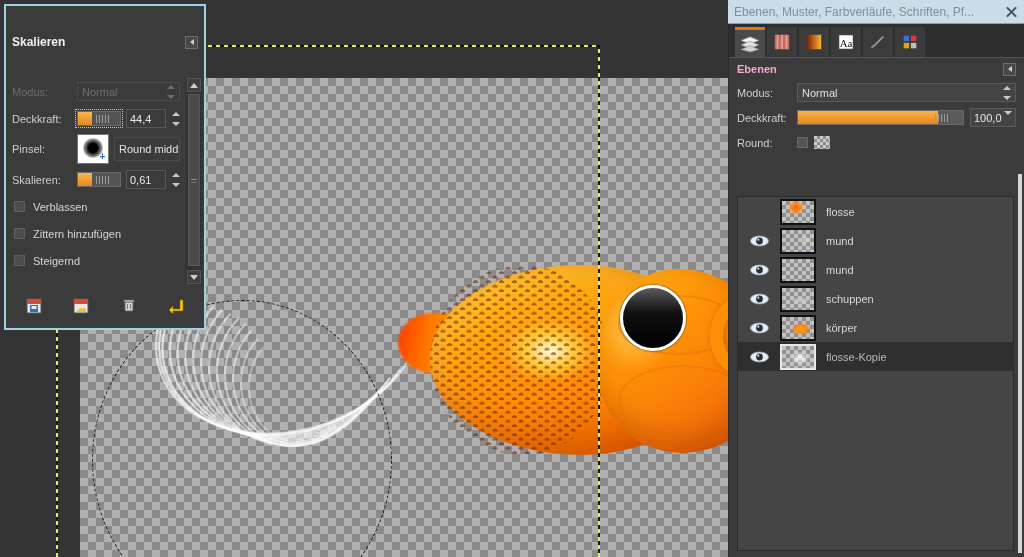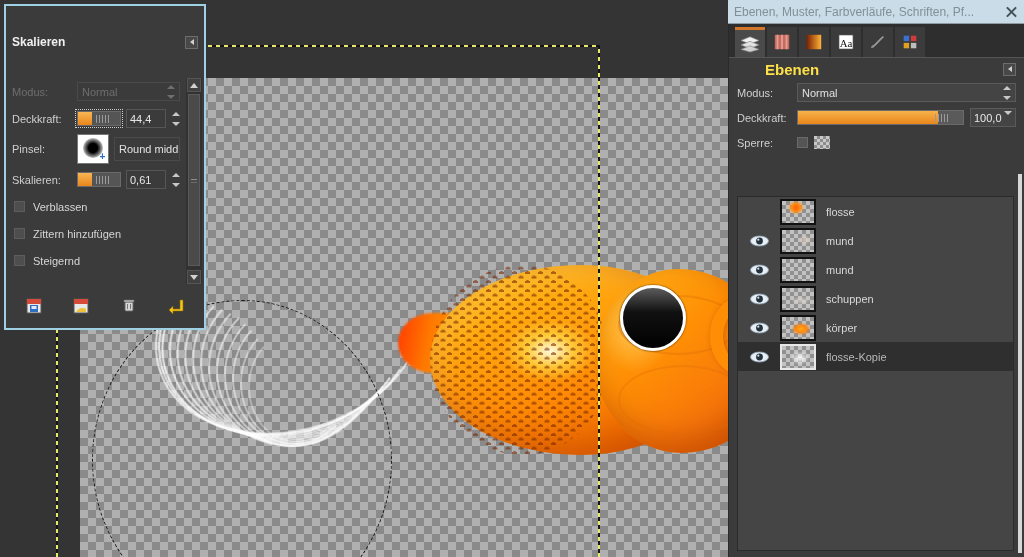--- a/index.html
+++ b/index.html
@@ -124,20 +124,21 @@
     border-top-color: transparent;
     border-right-color: transparent;
     border-radius: 50%;
     filter: blur(.5px);
   }
 
   
   #dock {
     position: absolute; left: 728px; top: 0; width: 296px; height: 557px;
     background: #3b3b3b;
+    text-decoration: underline;
   }
   #dock-titlebar {
     height: 24px; background: #c9dce8;
     display: flex; align-items: center; padding: 0 6px;
     border-bottom: 1px solid #8f9ba3;
   }
   #dock-title {
     flex: 1; color: #828f97; font-size: 12px; overflow: hidden;
     white-space: nowrap;
   }
@@ -164,21 +165,21 @@
     width: 30px; height: 30px; display: flex; align-items: center; justify-content: center;
     background: #3b3b3b; cursor: pointer; position: relative;
   }
   .tab.active { background: #4a4a4a; border-top: 3px solid #d2762a; }
   .tabico { width: 20px; height: 18px; display: block; }
 
   #ebenen-head {
     height: 22px; display: flex; align-items: center; justify-content: space-between;
     padding: 0 8px; background: #3b3b3b;
   }
-  #ebenen-label { font-weight: bold; font-size: 15px; color: #fde047; margin-left: 28px; }
+  #ebenen-label { font-weight: bold; font-size: 11px; color: #f9a8d4; }
   .menu-btn {
     width: 13px; height: 13px; border: 1px solid #6d6d6d; background: #484848;
     display: flex; align-items: center; justify-content: center; cursor: pointer;
   }
   .menu-btn .arrow {
     width: 0; height: 0; border-top: 3px solid transparent; border-bottom: 3px solid transparent;
     border-right: 4px solid #d0d0d0;
   }
 
   .prow { display: flex; align-items: center; height: 25px; padding: 0 8px; gap: 6px; }
@@ -477,21 +478,21 @@
         </div>
         <div class="numbox">
           <span class="nv">100,0</span>
           <span class="spin">
               <i class="down"></i>
             </span>
         </div>
       </div>
 
       <div class="prow">
-        <div class="plabel">Sperre:</div>
+        <div class="plabel">Round:</div>
         <div class="chk"></div>
         <div class="lockalpha"></div>
       </div>
 
       <div id="layerlist">
 
         <div class="lrow">
           <div class="eyecell"></div>
           <div class="thumb">
             <div class="blob" style="left:7px;top:1px;width:14px;height:11px;background:radial-gradient(circle,#ff5500,#ff9a1a 60%,rgba(255,160,30,0));"></div>

